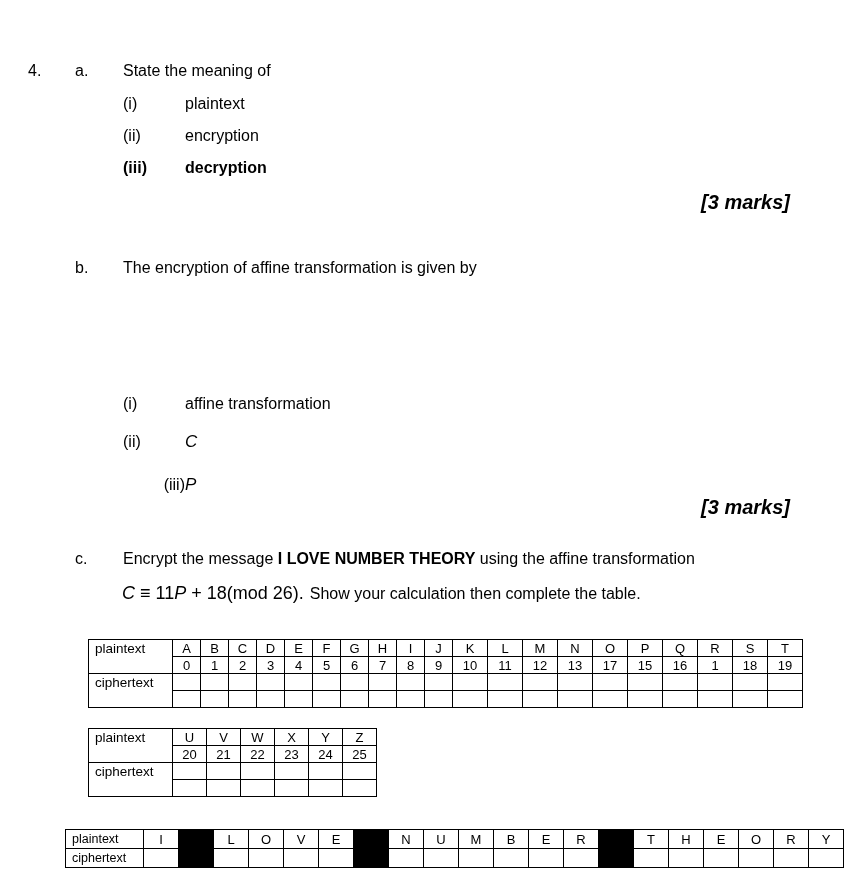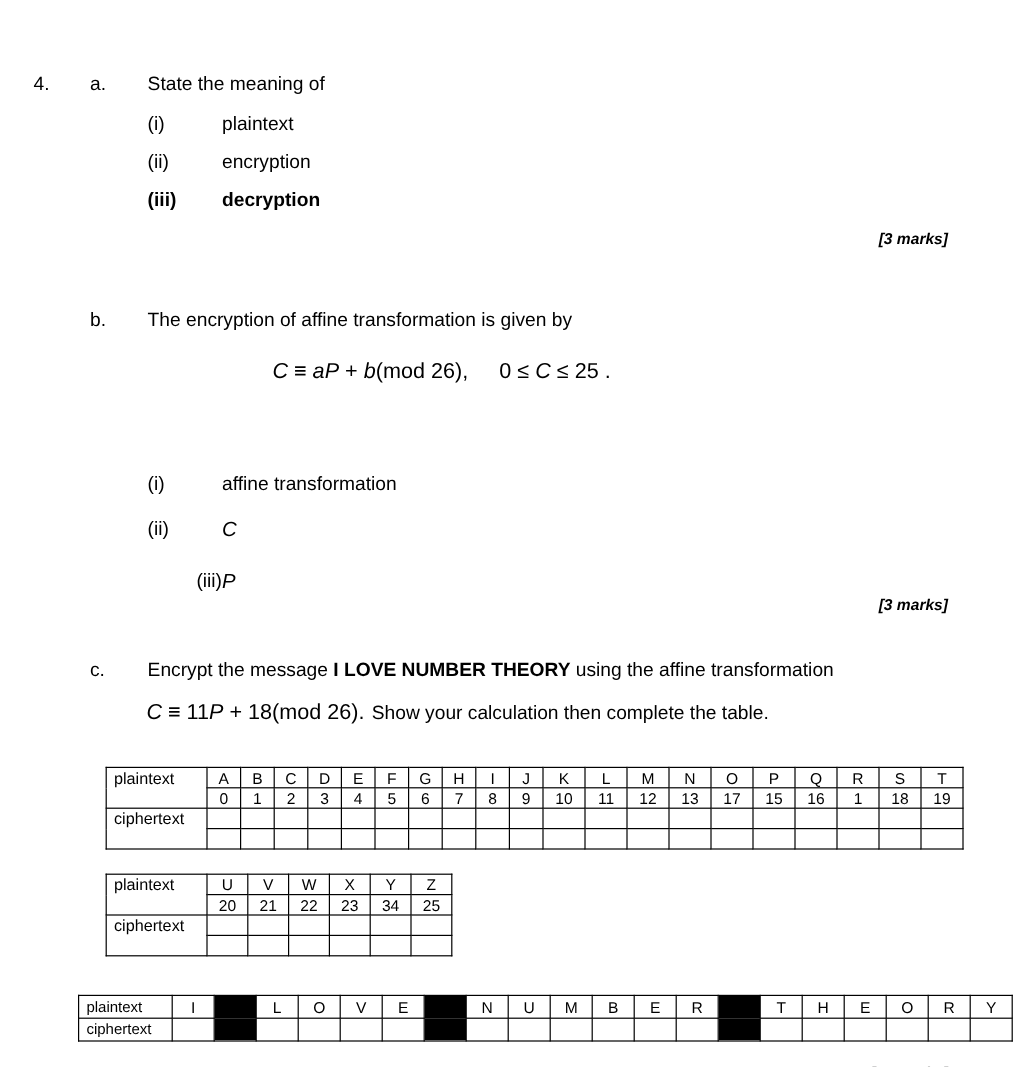--- a/index.html
+++ b/index.html
@@ -14,21 +14,21 @@
   .row { white-space:nowrap; }
   .fs { font-size:16px; line-height:19px; }
   .qnum   { display:inline-block; width:47px; vertical-align:top; }
   .plabel { display:inline-block; width:48px; vertical-align:top; }
   .indent { display:inline-block; width:95px; vertical-align:top; }
   .roman  { display:inline-block; width:62px; vertical-align:top; }
   .var { font-style:italic; }
   .bold { font-weight:bold; }
   .marks {
     left:28px; width:762px; text-align:right;
-    font-weight:bold; font-style:italic; font-size:13px;
+    font-weight:bold; font-style:italic; font-size:20px;
   }
   .eq { font-size:18px; line-height:22px; white-space:nowrap; }
   .eq .gap { display:inline-block; width:26px; }
   .bigvar { font-size:17px; }
   .instr { font-size:16px; margin-left:6px; }
 
   table { border-collapse:collapse; table-layout:fixed; }
   td {
     border:1px solid #000; text-align:center; vertical-align:middle;
     font-size:13px; padding:0; overflow:hidden;
@@ -56,21 +56,20 @@
   <div class="abs row fs" style="top:25px; left:28px;"><span class="qnum">4.</span><span class="plabel">a.</span><span>State the meaning of</span></div>
 
   <div class="abs row fs" style="top:58px; left:28px;"><span class="indent"></span><span class="roman">(i)</span><span>plaintext</span></div>
   <div class="abs row fs" style="top:90px; left:28px;"><span class="indent"></span><span class="roman">(ii)</span><span>encryption</span></div>
   <div class="abs row fs" style="top:122px; left:28px;font-weight:bold;"><span class="indent"></span><span class="roman">(iii)</span><span>decryption</span></div>
 
   <div class="abs marks" style="top:155px;">[3 marks]</div>
 
   <div class="abs row fs" style="top:222px; left:28px;"><span class="qnum"></span><span class="plabel">b.</span><span>The encryption of affine transformation is given by</span></div>
 
-  <div class="abs eq" style="top:262px; left:227px;"><span class="var">C</span><span> ≡ </span><span class="var">aP</span><span> + </span><span class="var">b</span><span>(mod 26),</span><span class="gap"></span><span>0 ≤ </span><span class="var">C</span><span> ≤ 25 .</span></div>
 
 
   <div class="abs row fs" style="top:358px; left:28px;"><span class="indent"></span><span class="roman">(i)</span><span>affine transformation</span></div>
   <div class="abs row fs" style="top:396px; left:28px;"><span class="indent"></span><span class="roman">(ii)</span><span class="var bigvar">C</span></div>
   <div class="abs row fs" style="top:439px; left:28px;text-align:right;"><span class="indent"></span><span class="roman">(iii)</span><span class="var bigvar">P</span></div>
 
   <div class="abs marks" style="top:460px;">[3 marks]</div>
 
   <div class="abs row fs" style="top:513px; left:28px;"><span class="qnum"></span><span class="plabel">c.</span><span>Encrypt the message </span><span class="bold">I LOVE NUMBER THEORY</span><span> using the affine transformation</span></div>
 
@@ -212,21 +211,21 @@
           <td>W</td>
           <td>X</td>
           <td>Y</td>
           <td>Z</td>
         </tr>
     <tr>
           <td>20</td>
           <td>21</td>
           <td>22</td>
           <td>23</td>
-          <td>34</td>
+          <td>24</td>
           <td>25</td>
         </tr>
     <tr>
           <td class="lbl" rowspan="2">ciphertext</td>
           <td></td>
           <td></td>
           <td></td>
           <td></td>
           <td></td>
           <td></td>

